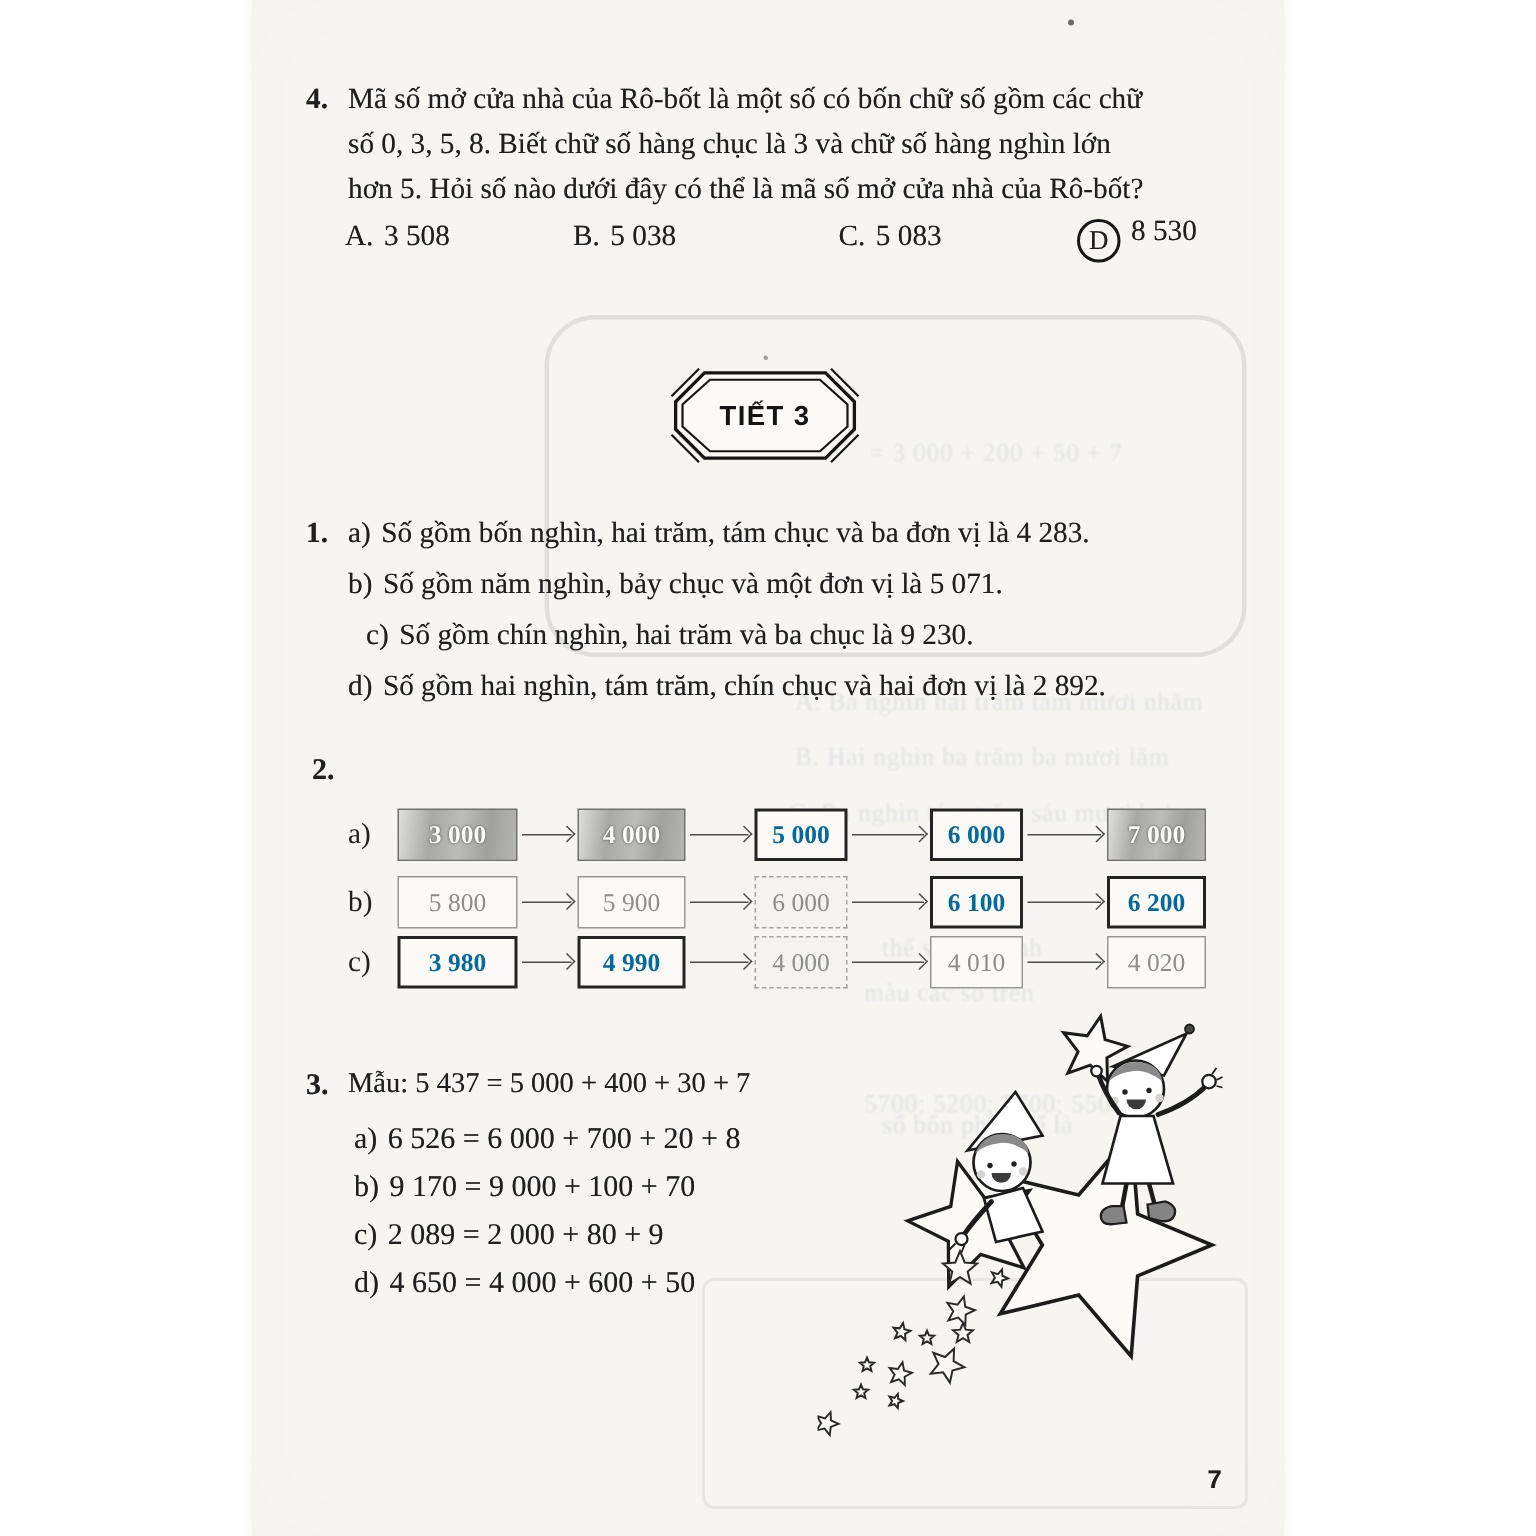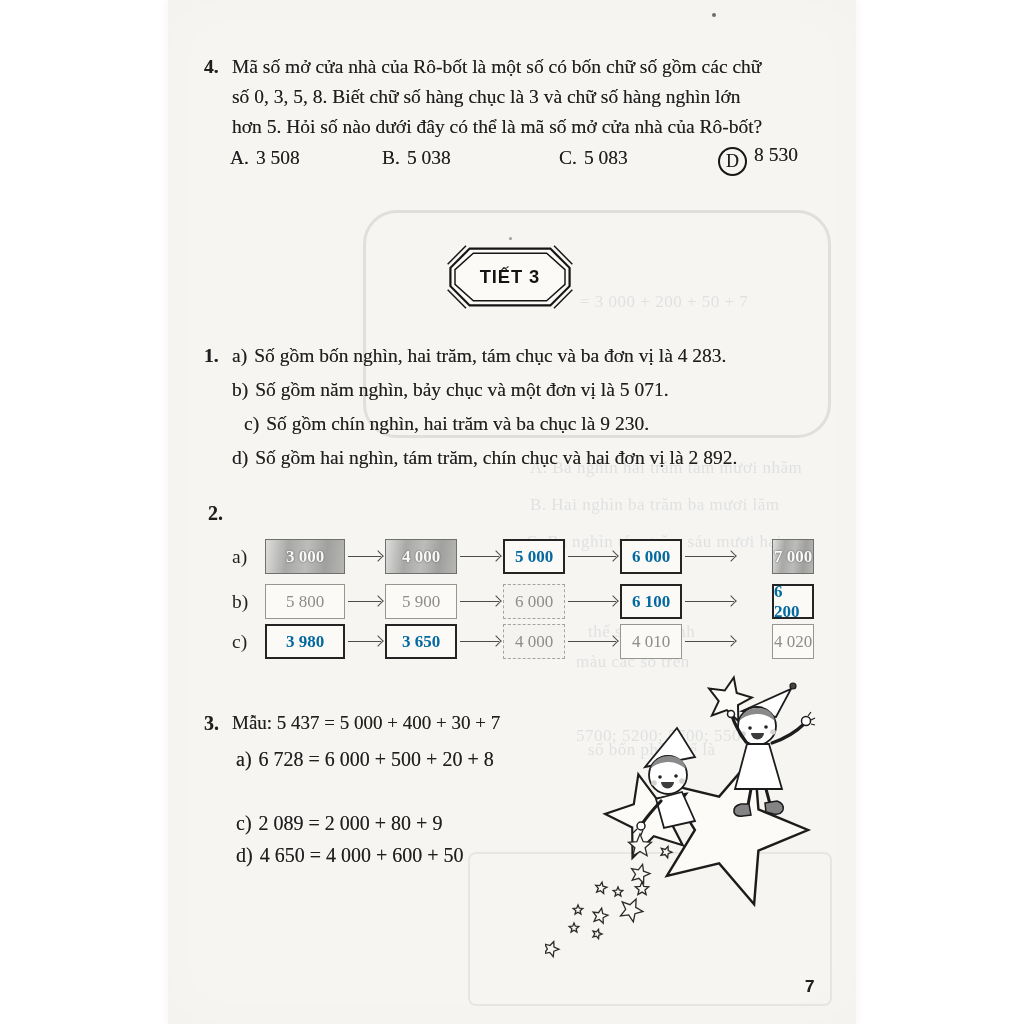--- a/index.html
+++ b/index.html
@@ -27,21 +27,21 @@
   .q1a{left:64px;top:345px;} .q1b{left:64px;top:379px;} .q1c{left:76px;top:413px;} .q1d{left:64px;top:447px;}
   .ilab{margin-right:7px;}
 
   
   .q2num{left:40px;top:502px;font-size:20px;}
   .q2row{position:absolute;left:0;width:688px;height:36px;}
   .rowa{top:539px;} .rowb{top:584px;} .rowc{top:624px;}
   .rlab{position:absolute;left:64px;top:7px;font-size:19.5px;}
   .nbox{position:absolute;top:0;height:35px;border:2px solid #242424;background:#fbfaf7;box-sizing:border-box;
         display:flex;align-items:center;justify-content:center;font-size:17px;color:#0369a1;}
-  .c1{left:97px;width:80px;} .c2{left:217px;width:72px;} .c3{left:335px;width:62px;} .c4{left:452px;width:62px;} .c5{left:604px;width:42px;}
+  .c1{left:97px;width:80px;} .c2{left:217px;width:72px;} .c3{left:335px;width:62px;} .c4{left:452px;width:62px;} .c5{left:570px;width:66px;}
   .nbox.bold{font-weight:bold;}
   .nbox.light{border:1.5px solid #979792;color:#8d8d8a;}
   .nbox.lightdash{border:1.5px dashed #a5a5a0;color:#8d8d8a;background:#f4f3f0;}
   .nbox.shaded{border:1.5px solid #70706e;color:#f9f9f7;font-weight:bold;
         background:linear-gradient(97deg,#dededc 0%,#a8a8a6 28%,#bcbcba 52%,#a0a09e 76%,#b6b6b4 100%);
         text-shadow:0 0 2px rgba(95,95,95,.95),0 0 1px rgba(120,120,120,.9);}
   .arr{position:absolute;top:17px;border-top:1.4px solid #4c4c4c;}
   .arr::after{content:"";position:absolute;right:-1px;top:-4.7px;width:7px;height:7px;
         border-top:1.4px solid #4c4c4c;border-right:1.4px solid #4c4c4c;transform:rotate(45deg);}
   .a1{left:180px;width:33px;} .a2{left:292px;width:39px;} .a3{left:400px;width:48px;} .a4{left:517px;width:49px;}
@@ -140,32 +140,33 @@
       <span class="arr a3"></span>
       <div class="nbox c4 bold">6 100</div>
       <span class="arr a4"></span>
       <div class="nbox c5 bold">6 200</div>
     </div>
 
     <div class="q2row rowc">
       <span class="rlab">c)</span>
       <div class="nbox c1 bold">3 980</div>
       <span class="arr a1"></span>
-      <div class="nbox c2 bold">3 650</div>
+      <div class="nbox c2 bold">4 990</div>
       <span class="arr a2"></span>
       <div class="nbox c3 lightdash">4 000</div>
       <span class="arr a3"></span>
       <div class="nbox c4 light">4 010</div>
       <span class="arr a4"></span>
       <div class="nbox c5 light">4 020</div>
     </div>
 
     <div class="txt q3num bnum">3.</div>
     <div class="txt q3h">Mẫu: 5 437 = 5 000 + 400 + 30 + 7</div>
-    <div class="txt q3a"><span class="ilab">a)</span><span>6 728 = 6 000 + 500 + 20 + 8</span></div>
+    <div class="txt q3a"><span class="ilab">a)</span><span>6 526 = 6 000 + 700 + 20 + 8</span></div>
+    <div class="txt q3b"><span class="ilab">b)</span><span>9 170 = 9 000 + 100 + 70</span></div>
     <div class="txt q3c"><span class="ilab">c)</span><span>2 089 = 2 000 + 80 + 9</span></div>
     <div class="txt q3d"><span class="ilab">d)</span><span>4 650 = 4 000 + 600 + 50</span></div>
 
     <svg class="illus" viewBox="0 0 300 310">
       <defs>
         <path id="st" d="M0,-1 L0.265,-0.364 L0.951,-0.309 L0.428,0.139 L0.588,0.809 L0,0.45 L-0.588,0.809 L-0.428,0.139 L-0.951,-0.309 L-0.265,-0.364 Z"></path>
       </defs>
       <g fill="#fcfbf8" stroke="#1c1c1c">
         <use href="#st" transform="translate(185,172) scale(78) rotate(18)" stroke-width="0.031"></use>
         <use href="#st" transform="translate(104,159) scale(44) rotate(-14)" stroke-width="0.05"></use>

